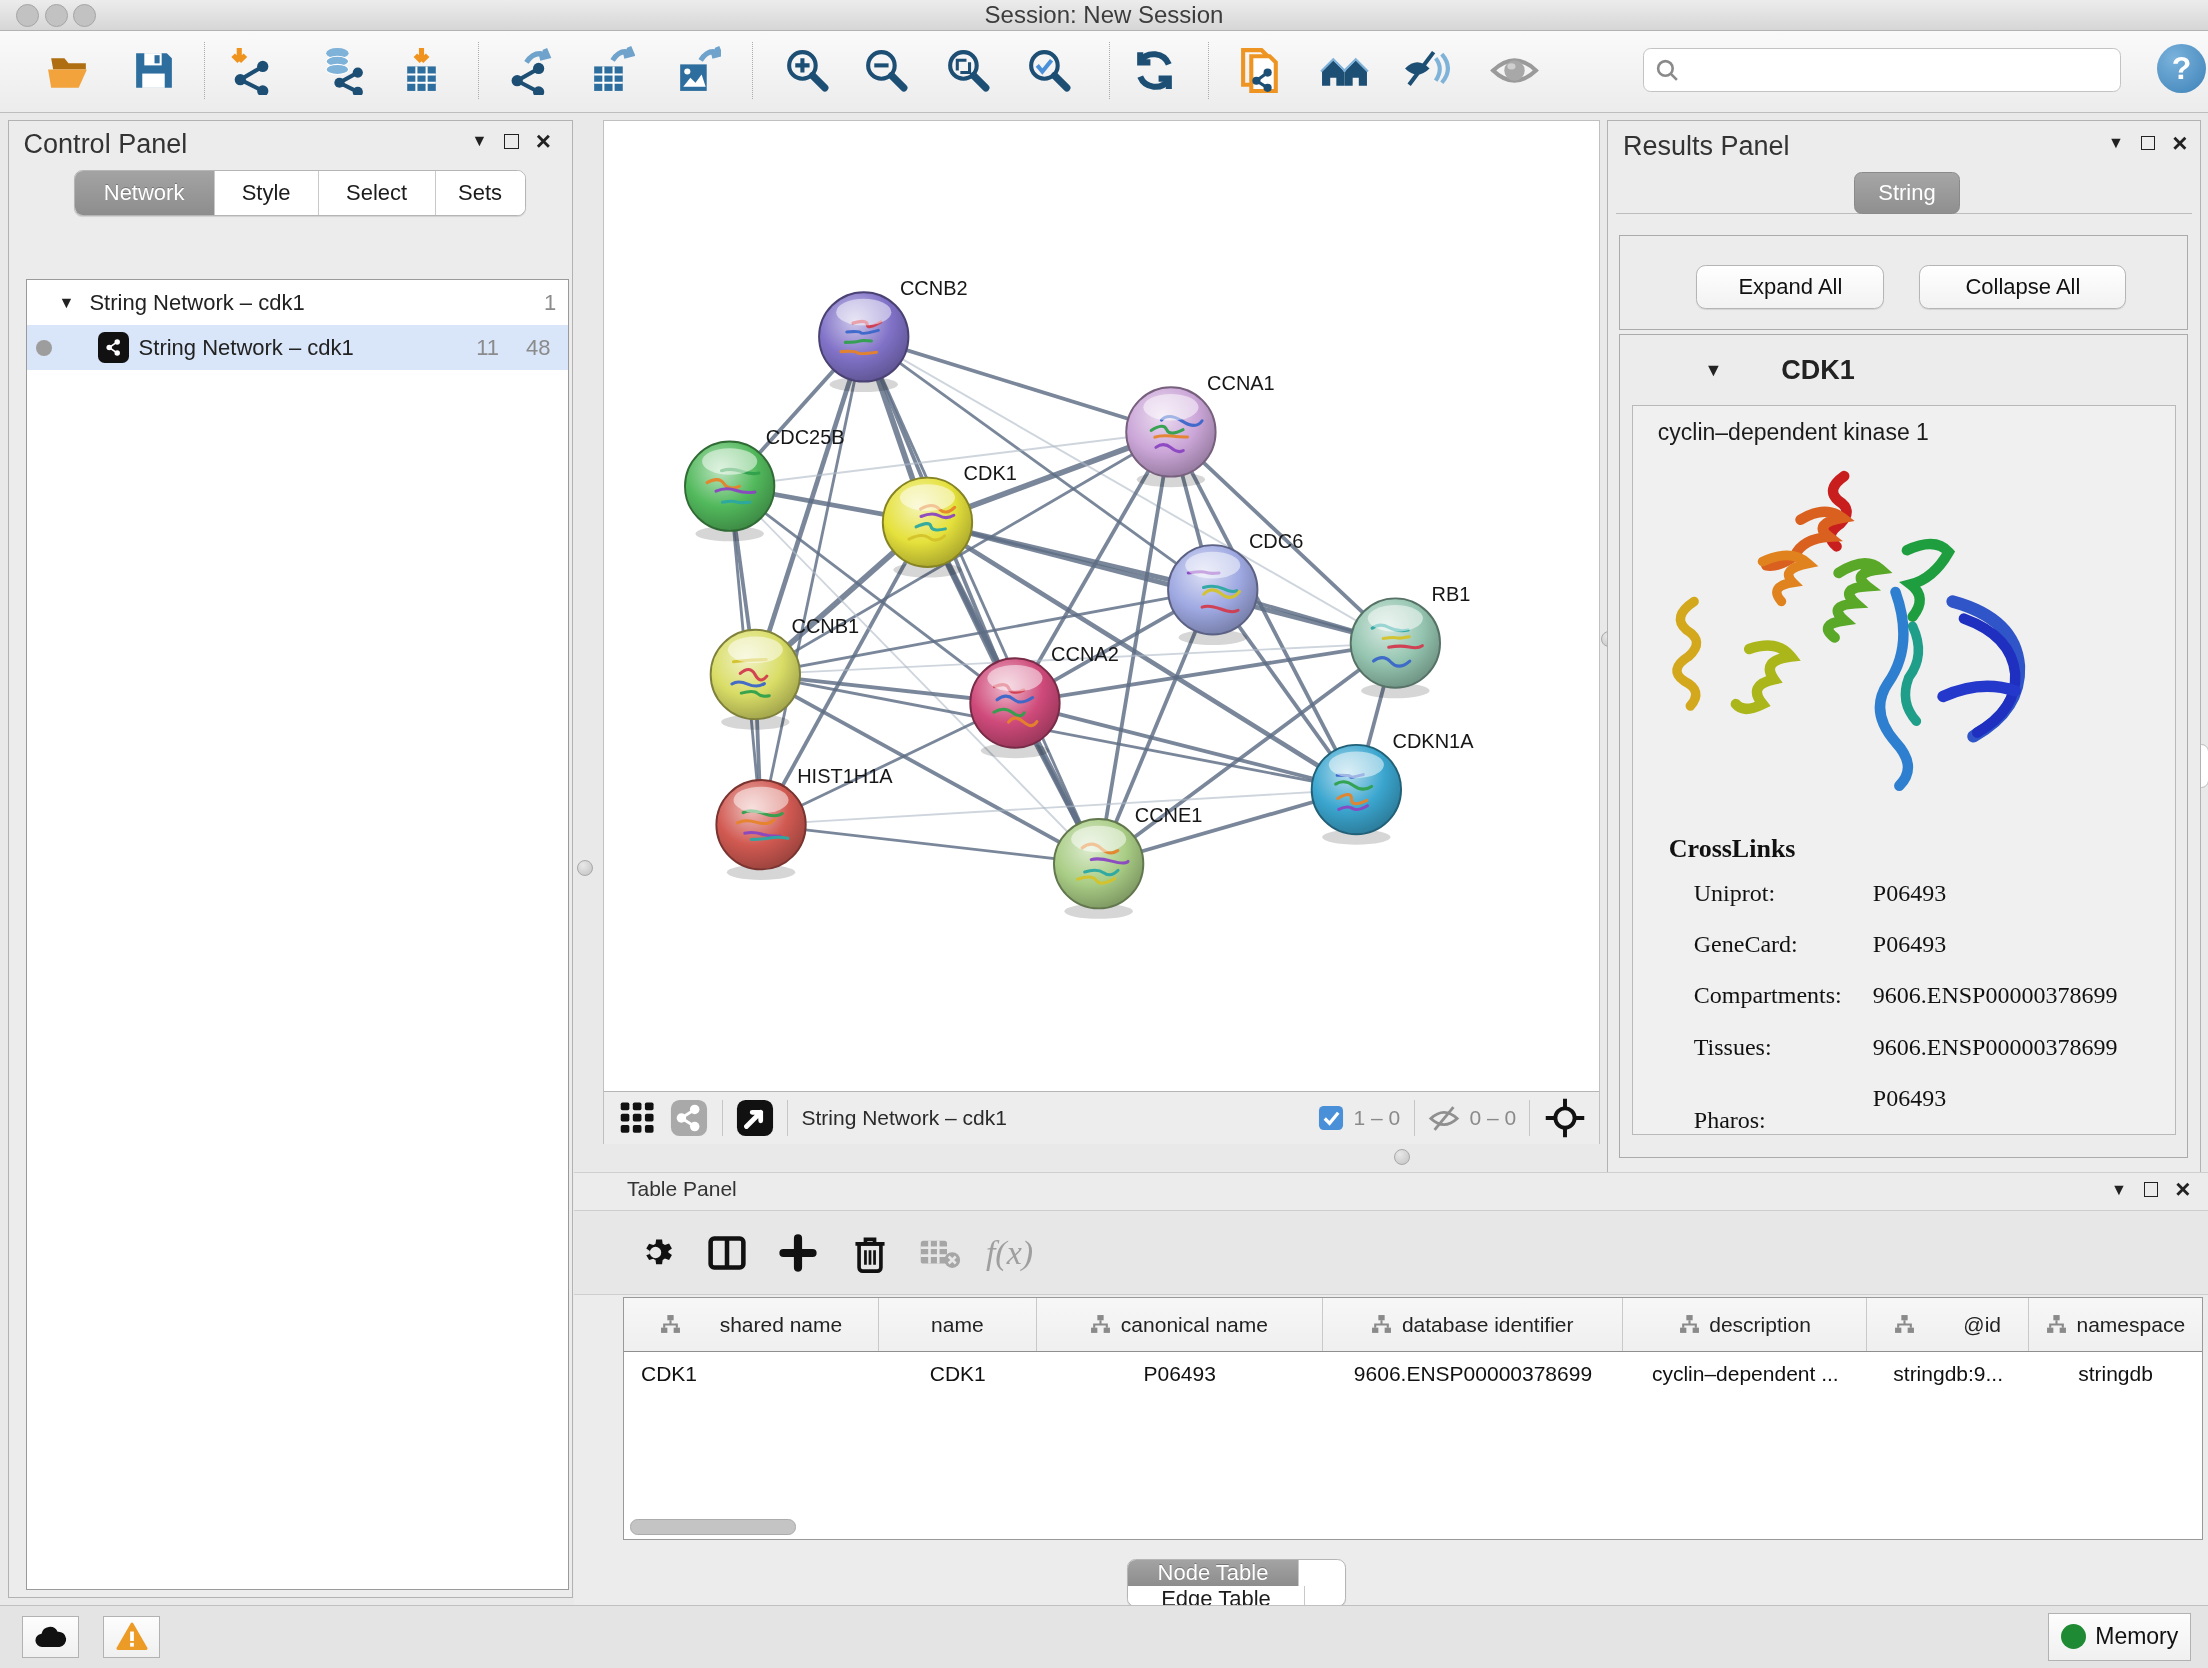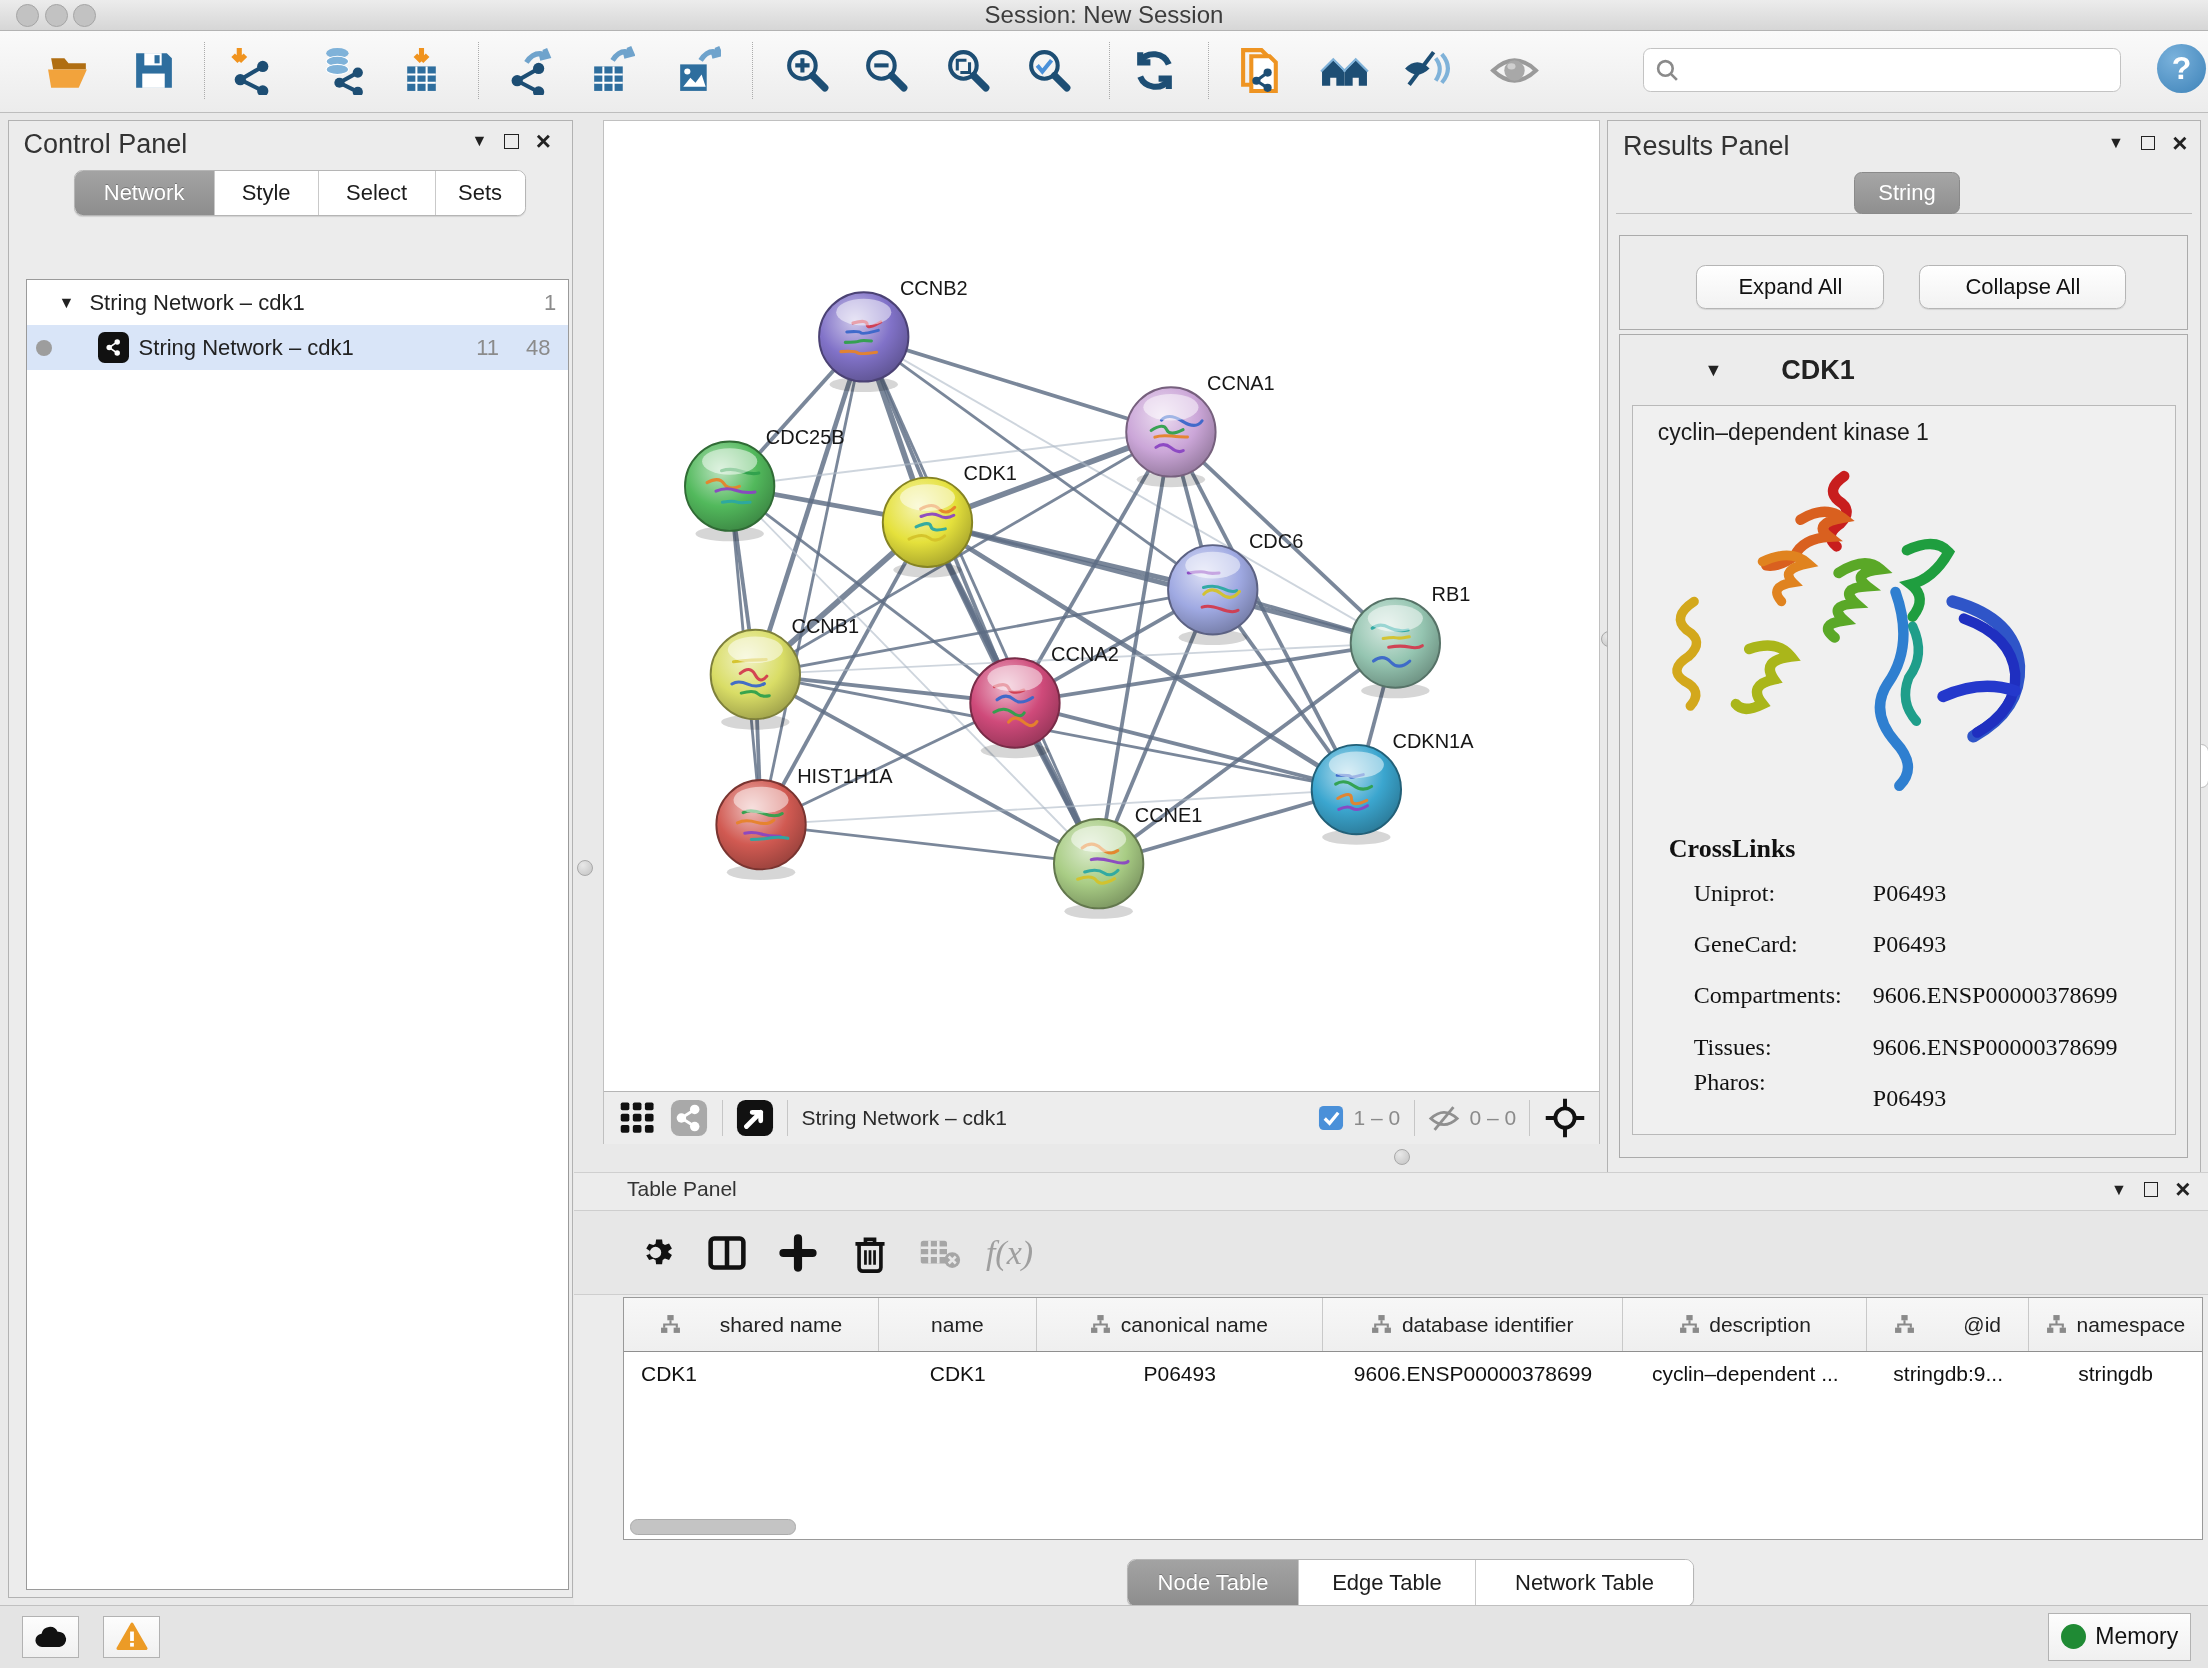--- a/index.html
+++ b/index.html
@@ -619,21 +619,21 @@
 
       <div class="abs xlrow" style="left:36px;top:428px;font-weight:bold;font-size:26px;">CrossLinks</div>
       <div class="abs xlrow" style="left:61px;top:474px;">Uniprot:</div>
       <a class="abs xlrow" style="left:240px;top:474px;">P06493</a>
       <div class="abs xlrow" style="left:61px;top:525px;">GeneCard:</div>
       <a class="abs xlrow" style="left:240px;top:525px;">P06493</a>
       <div class="abs xlrow" style="left:61px;top:576px;">Compartments:</div>
       <a class="abs xlrow" style="left:240px;top:576px;">9606.ENSP00000378699</a>
       <div class="abs xlrow" style="left:61px;top:628px;">Tissues:</div>
       <a class="abs xlrow" style="left:240px;top:628px;">9606.ENSP00000378699</a>
-      <div class="abs xlrow" style="left:61px;top:663px;text-align:center;">Pharos:</div>
+      <div class="abs xlrow" style="left:61px;top:701px;text-align:center;">Pharos:</div>
       <a class="abs xlrow" style="left:240px;top:679px;">P06493</a>
     </div>
   </div>
 </div>
 
 <div class="abs" id="table-panel">
   <div class="abs panel-title" style="left:53px;top:3.8px;font-size:21px;">Table Panel</div>
   <div class="abs winctl" style="left:1537px;top:7.6px;">
     <span class="tri">▼</span>
     <span class="box"></span>
@@ -752,21 +752,21 @@
       <div class="td" style="width:158px;">CDK1</div>
       <div class="td" style="width:286px;">P06493</div>
       <div class="td" style="width:301px;">9606.ENSP00000378699</div>
       <div class="td" style="width:244px;">cyclin–dependent ...</div>
       <div class="td" style="width:162px;">stringdb:9...</div>
       <div class="td" style="width:173px;">stringdb</div>
     </div>
     <div class="abs hscroll"></div>
   </div>
 
-  <div class="abs seggroup tp-tabs" style="height:46px;">
+  <div class="abs seggroup tp-tabs" style="height:46px;flex-direction:column;">
     <div class="seg sel" style="width:170px;">Node Table</div>
     <div class="seg" style="width:176px;">Edge Table</div>
     <div class="seg" style="width:217px;">Network Table</div>
   </div>
 </div>
 
 <div class="abs" id="status-bar">
   <div class="abs sbtn" style="left:22px;top:9.5px;width:55px;height:40px;">
     <svg width="34" height="25" viewBox="0 0 36 26">
         <path d="M9 24a7 7 0 0 1-1-14 9 9 0 0 1 17-2 7 7 0 0 1 2 16z" fill="#111"></path>

